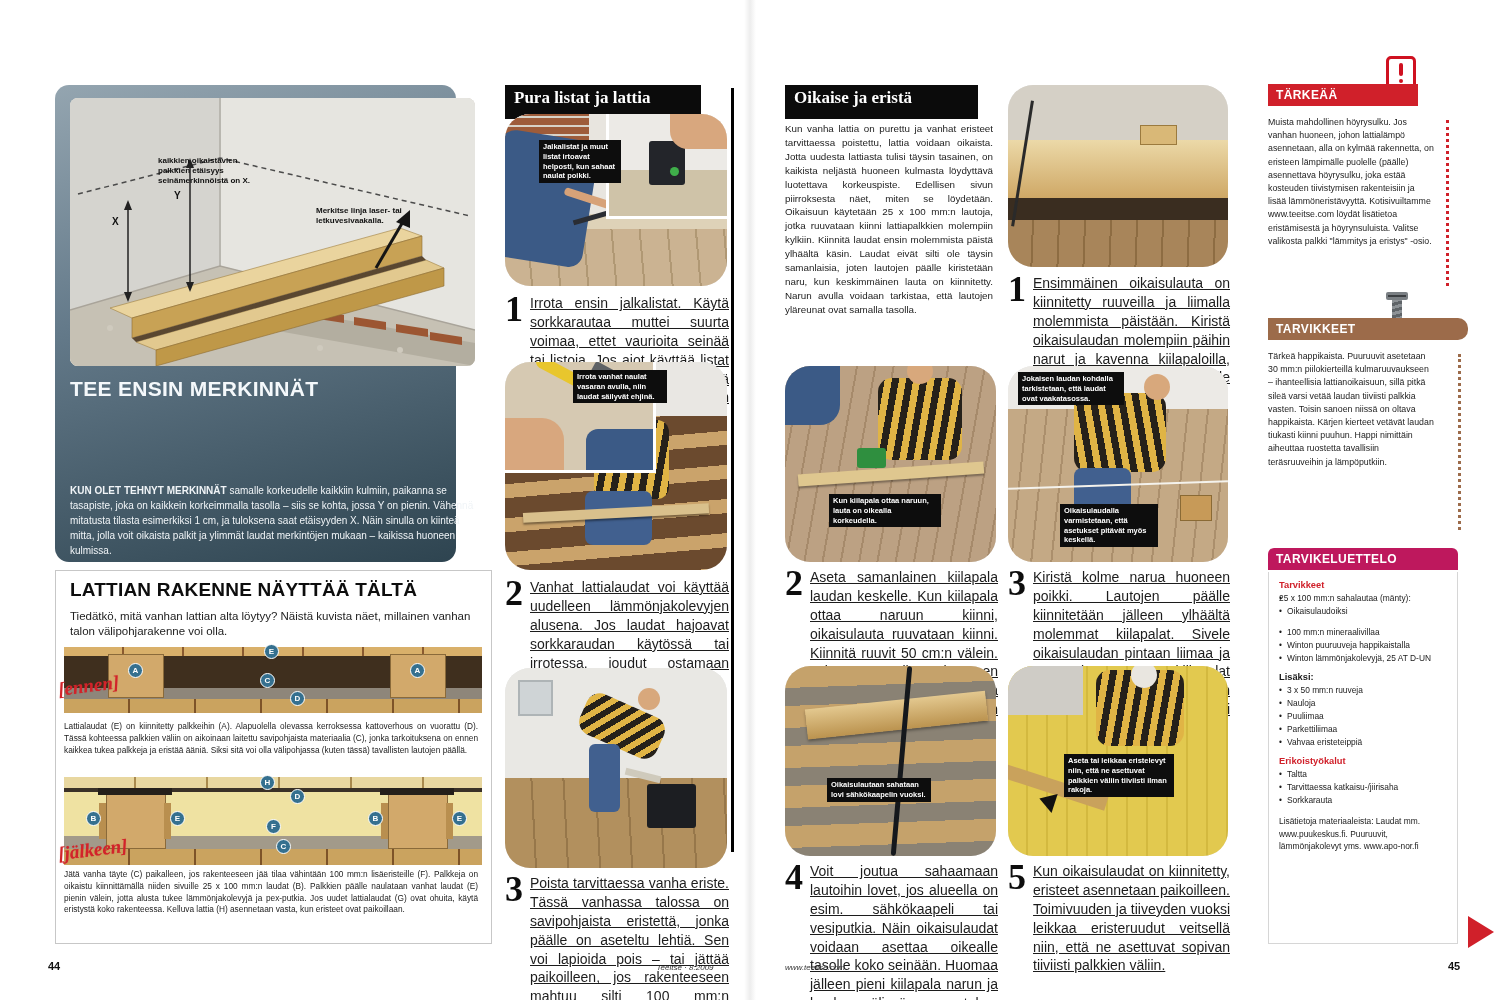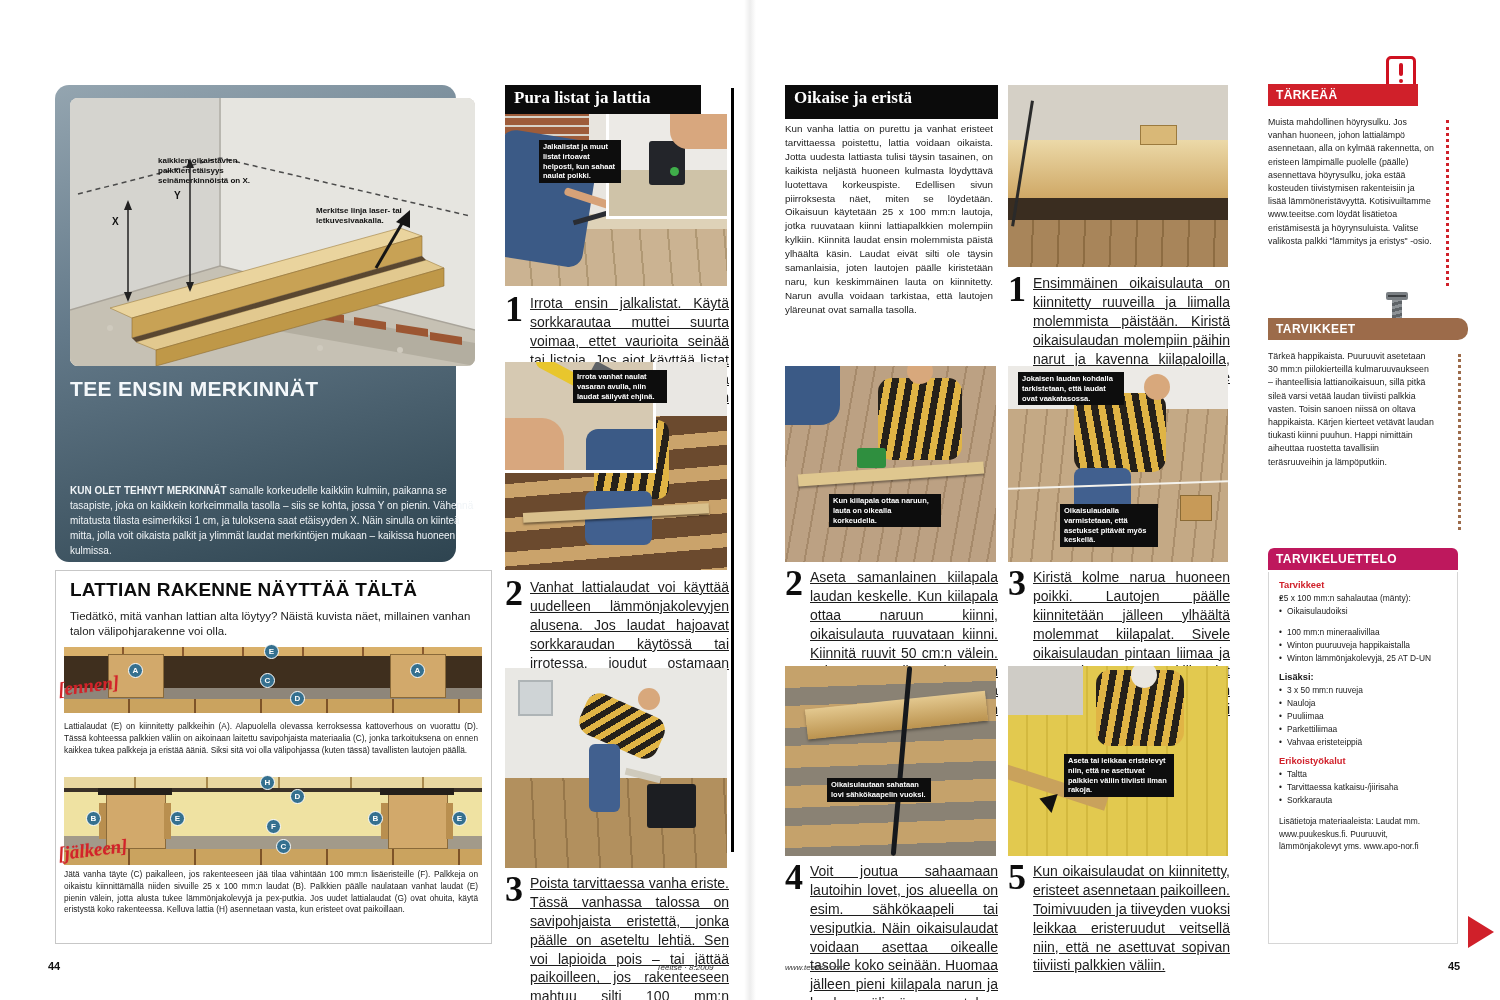--- a/index.html
+++ b/index.html
@@ -25,21 +25,21 @@
   .diag{overflow:visible;}
   .layer{position:absolute;left:0;width:100%;}
   .marker{position:absolute;width:13px;height:13px;border-radius:50%;background:#35708f;border:1px solid #fff;
           color:#fff;font-size:8px;font-weight:bold;display:flex;align-items:center;justify-content:center;z-index:5;}
   .redlabel{color:#d2232a;font-size:19px;font-weight:bold;font-style:italic;transform:rotate(-7deg);
             font-family:"Liberation Serif",serif;text-shadow:0 0 1px rgba(210,35,42,.4);z-index:6;}
   
   .barhead{background:#0b0b0b;color:#fff;font-family:"Liberation Serif",serif;font-weight:bold;
            font-size:17px;padding:3px 9px 11px 9px;box-sizing:border-box;}
   
-  .ph{background:#e5e5e5;overflow:hidden;}
+  .ph{background:#e5e5e5;overflow:hidden;border-radius:25px;}
   .cap{position:absolute;background:#0d0d0d;color:#fff;font-size:7.5px;font-weight:bold;line-height:1.3;
        padding:2px 4px;z-index:8;}
   .inset{position:absolute;overflow:hidden;z-index:4;}
   
   .step{display:flex;}
   .stepnum{font-family:"Liberation Serif",serif;font-weight:bold;font-size:36px;line-height:.85;margin-right:7px;color:#0d0d0d;}
   .steptext{margin:0;font-size:14px;line-height:1.35;color:#1c1c1c;text-align:justify;text-decoration:underline;}
   .divider{background:#000;}
   
   .r-intro{font-size:9.8px;line-height:1.42;color:#1c1c1c;text-align:justify;}
@@ -226,21 +226,21 @@
     <div class="shape" style="left:38%;top:38%;width:14%;height:34%;background:#41608f;border-radius:6px;"></div>
     <div class="shape" style="left:64%;top:58%;width:22%;height:22%;background:#1c1e22;border-radius:3px;"></div>
     <div class="shape" style="left:54%;top:52%;width:16%;height:7px;background:#cfcabc;transform:rotate(14deg);"></div>
   </div>
 
   <div class="abs step" style="left:505px;top:874px;width:224px;">
     <div class="stepnum">3</div>
     <p class="steptext">Poista tarvittaessa vanha eriste. Tässä vanhassa talossa on savipohjaista eristettä, jonka päälle on aseteltu lehtiä. Sen voi lapioida pois – tai jättää paikoilleen, jos rakenteeseen mahtuu silti 100 mm:n lisäeristettä.</p>
   </div>
 
-  <div class="abs barhead" style="left:785px;top:85px;width:213px;">Oikaise ja eristä</div>
+  <div class="abs barhead" style="left:785px;top:85px;width:193px;">Oikaise ja eristä</div>
   <div class="abs r-intro" style="left:785px;top:122px;width:208px;">Kun vanha lattia on purettu ja vanhat eristeet tarvittaessa poistettu, lattia voidaan oikaista. Jotta uudesta lattiasta tulisi täysin tasainen, on kaikista neljästä huoneen kulmasta löydyttävä luotettava korkeuspiste. Edellisen sivun piirroksesta näet, miten se löydetään. Oikaisuun käytetään 25 x 100 mm:n lautoja, jotka ruuvataan kiinni lattiapalkkien molempiin kylkiin. Kiinnitä laudat ensin molemmista päistä ylhäältä käsin. Laudat eivät silti ole täysin samanlaisia, joten lautojen päälle kiristetään naru, kun keskimmäinen lauta on kiinnitetty. Narun avulla voidaan tarkistaa, että lautojen yläreunat ovat samalla tasolla.</div>
 
   <div class="abs ph" style="left:1008px;top:85px;width:220px;height:182px;">
     <div class="shape" style="left:0;top:0;width:100%;height:30%;background:#d5d0c6;"></div>
     <div class="shape" style="left:0;top:30%;width:100%;height:32%;background:linear-gradient(180deg,#ecd9a8,#cfa866);"></div>
     <div class="shape" style="left:60%;top:22%;width:16%;height:10%;background:#d9b877;border:1px solid #9b7a3e;"></div>
     <div class="shape" style="left:0;top:62%;width:100%;height:12%;background:#3a2d20;"></div>
     <div class="shape" style="left:0;top:74%;width:100%;height:26%;background:repeating-linear-gradient(92deg,#a8855a 0 24px,#8d6c42 24px 26px);"></div>
     <div class="shape" style="left:6%;top:8%;width:3px;height:70%;background:#2a2a2a;transform:rotate(9deg);"></div>
   </div>

